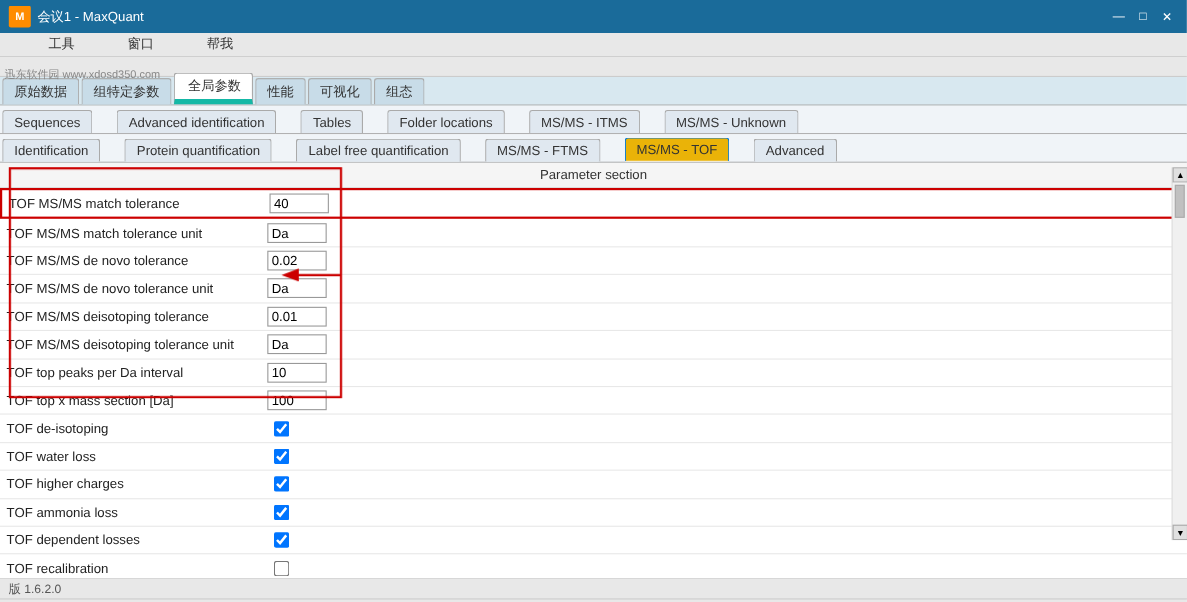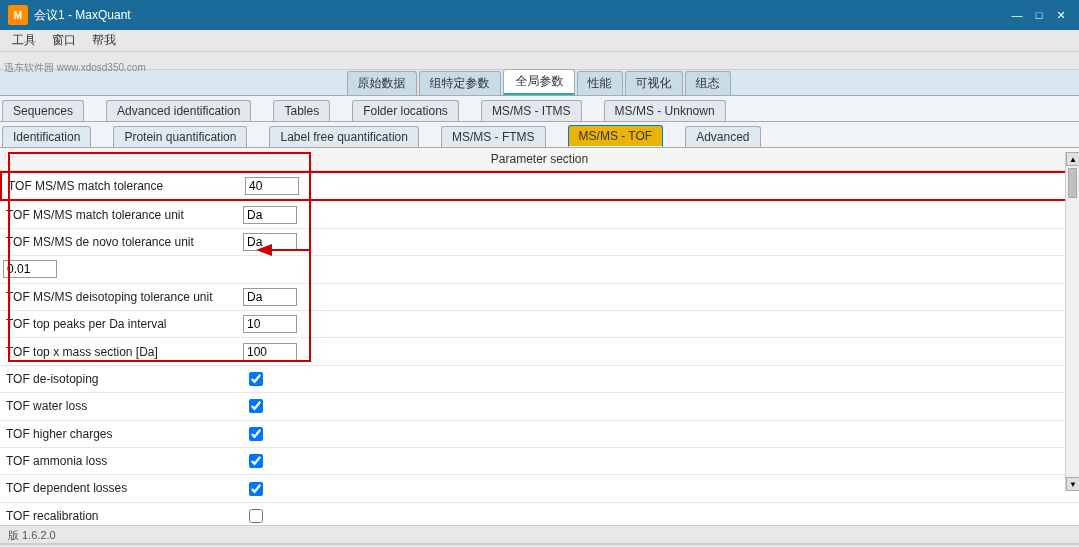--- a/index.html
+++ b/index.html
@@ -55,20 +55,21 @@
       height: 22px;
       align-items: center;
       padding: 0 4px;
       border-bottom: 1px solid #ccc;
     }
     .menu-item {
       padding: 2px 8px;
       font-size: 12px;
       cursor: pointer;
       color: #333;
+      margin-left: 32px;
     }
 
     
     .watermark-bar {
       position: relative;
       height: 18px;
       background: #e8e8e8;
       border-bottom: 1px solid #ccc;
       display: flex;
       align-items: center;
@@ -81,36 +82,35 @@
     }
 
     
     .tabs-row1 {
       display: flex;
       background: #d8e8f0;
       height: 26px;
       align-items: flex-end;
       padding: 0 2px;
       border-bottom: 1px solid #aaa;
-      justify-content: center;
     }
     .tab1 {
       padding: 3px 10px;
       font-size: 12px;
       cursor: pointer;
       background: #c8dce8;
       border: 1px solid #aaa;
       border-bottom: none;
       margin-right: 2px;
       border-radius: 3px 3px 0 0;
       color: #333;
     }
     .tab1.active {
       background: white;
-      border-bottom: 2px solid #14b8a6;
+      border-bottom: 5px solid #14b8a6;
       z-index: 1;
       padding-left: 12px;
     }
 
     
     .tabs-row2 {
       display: flex;
       background: #f0f4f8;
       height: 26px;
       align-items: flex-end;
@@ -364,24 +364,29 @@
   <div class="content-area" id="content-area">
   <div class="param-row">
         <span class="param-label">TOF MS/MS match tolerance</span>
         <div class="param-value"><input type="text" value="40" style=""></div>
       </div>
       <div class="param-row">
         <span class="param-label">TOF MS/MS match tolerance unit</span>
         <div class="param-value"><input type="text" value="Da" style=""></div>
       </div>
       <div class="param-row">
+        <span class="param-label">TOF MS/MS de novo tolerance</span>
+        <div class="param-value"><input type="text" value="0.02" style=""></div>
+      </div>
+      <div class="param-row">
         <span class="param-label">TOF MS/MS de novo tolerance unit</span>
         <div class="param-value"><input type="text" value="Da" style=""></div>
       </div>
       <div class="param-row">
+        <span class="param-label">TOF MS/MS deisotoping tolerance</span>
         <div class="param-value"><input type="text" value="0.01" style=""></div>
       </div>
       <div class="param-row">
         <span class="param-label">TOF MS/MS deisotoping tolerance unit</span>
         <div class="param-value"><input type="text" value="Da" style=""></div>
       </div>
       <div class="param-row">
         <span class="param-label">TOF top peaks per Da interval</span>
         <div class="param-value"><input type="text" value="10" style=""></div>
       </div>

